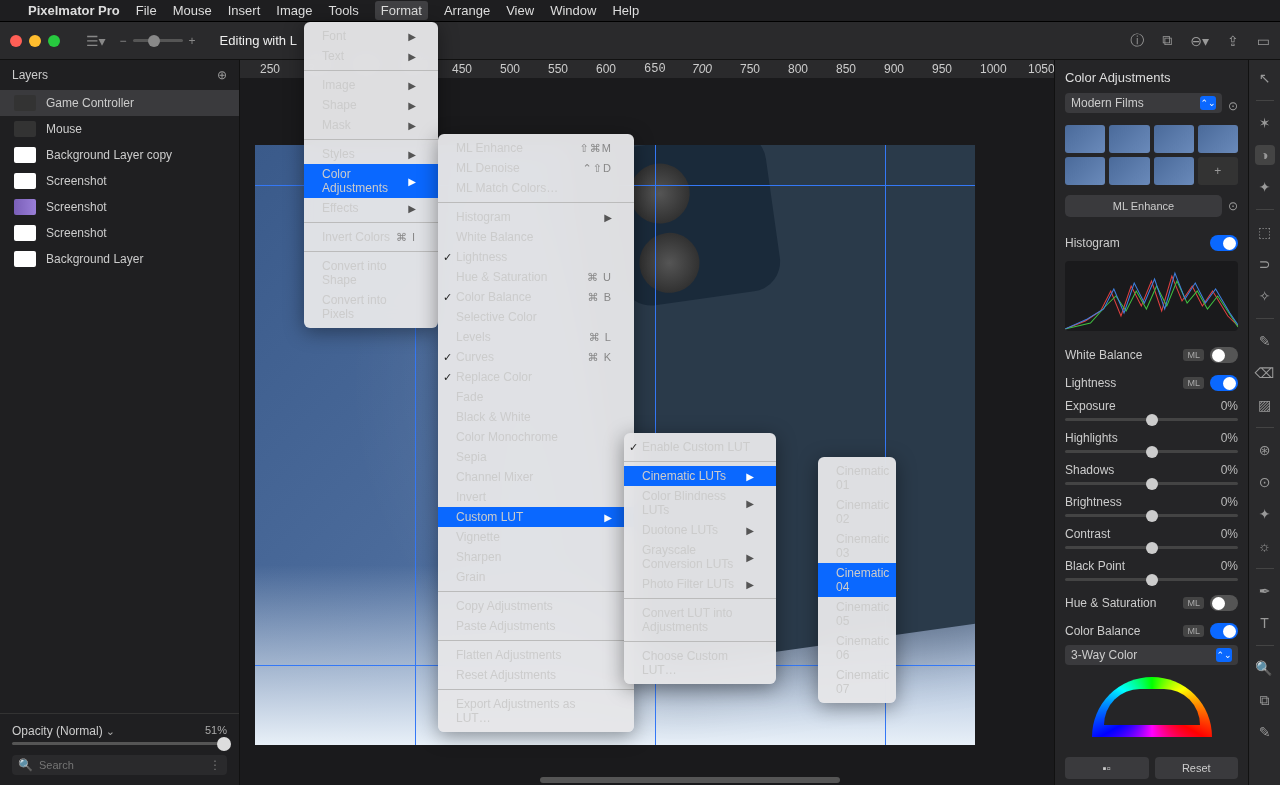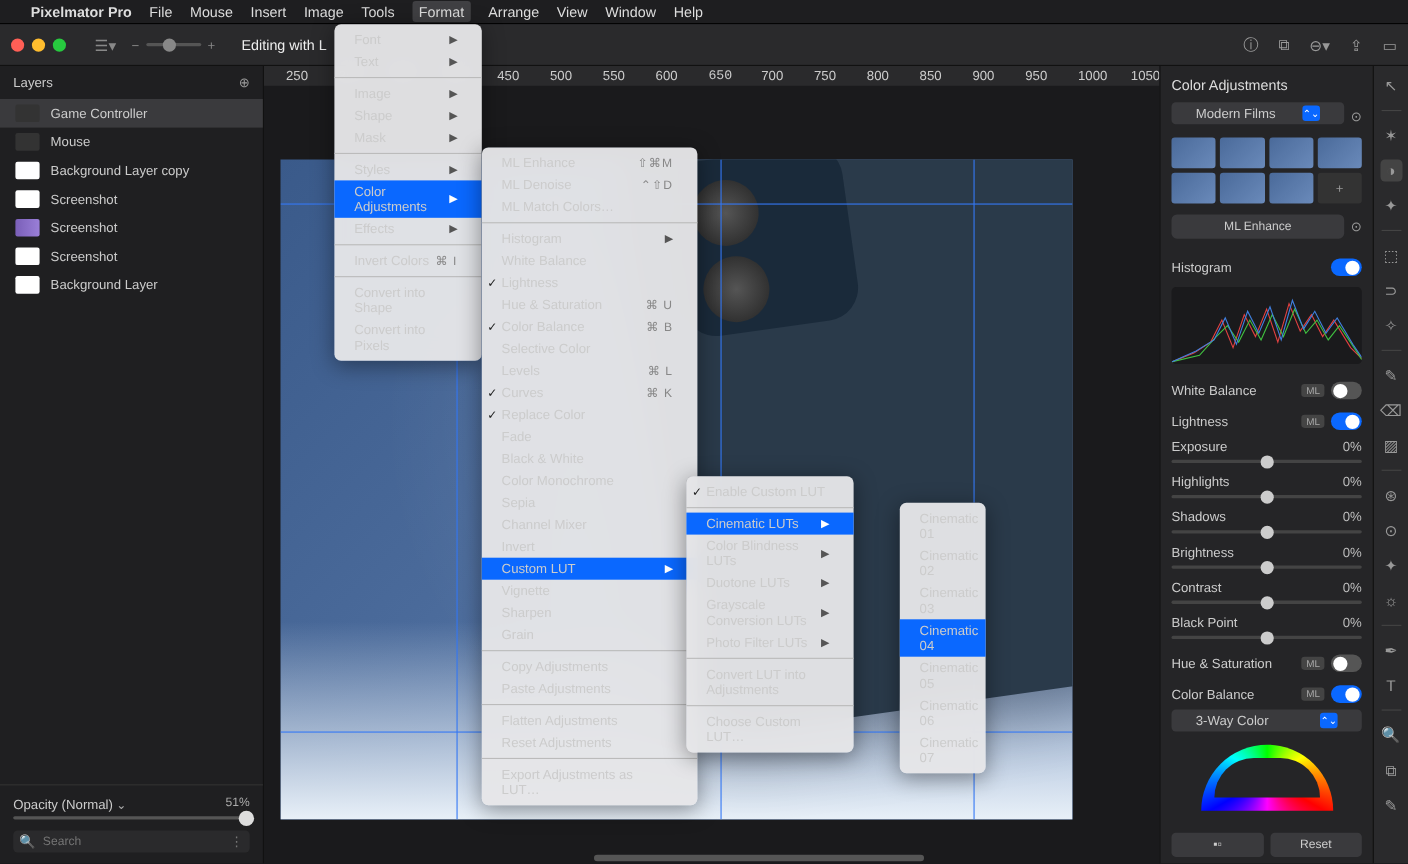--- a/index.html
+++ b/index.html
@@ -56,21 +56,21 @@
 .menu .mi.check::before{content:"✓";position:absolute;left:5px;font-size:11px;}
 .menu .sep{height:1px;background:#bbb;margin:4px 0;}
 .menu .arrow{color:#555;font-size:10px;}
 .menu .sc{color:#888;font-size:11px;letter-spacing:1px;}
 .menu1{top:22px;left:304px;width:134px;}
 .menu2{top:134px;left:438px;width:196px;}
 .menu3{top:433px;left:624px;width:152px;}
 .menu4{top:457px;left:818px;width:78px;}
 .right-panel{width:194px;background:#252527;border-left:1px solid #111;padding:10px 10px 0;display:flex;flex-direction:column;overflow:hidden;}
 .rp-title{font-size:13px;color:#ddd;margin-bottom:8px;}
-.preset-select{background:#3a3a3d;border-radius:4px;padding:3px 22px;font-size:11px;display:flex;justify-content:space-between;align-items:center;margin-bottom:6px;}
+.preset-select{background:#3a3a3d;border-radius:4px;padding:3px 6px;font-size:11px;display:flex;justify-content:space-between;align-items:center;margin-bottom:6px;}
 .preset-select .chev{background:#0a68ff;border-radius:3px;width:16px;height:14px;display:flex;align-items:center;justify-content:center;color:#fff;font-size:9px;}
 .preset-grid{display:grid;grid-template-columns:repeat(4,1fr);gap:4px;margin-bottom:10px;}
 .preset-sw{height:28px;border-radius:3px;background:linear-gradient(135deg,#4a6a9a,#6a8aba);}
 .preset-sw.add{background:#333;display:flex;align-items:center;justify-content:center;color:#999;}
 .ml-enhance-btn{background:#3a3a3d;border-radius:5px;padding:5px;text-align:center;font-size:11px;margin-bottom:12px;position:relative;}
 .section-row{display:flex;justify-content:space-between;align-items:center;padding:6px 0;font-size:12px;}
 .toggle{width:28px;height:16px;border-radius:8px;background:#555;position:relative;}
 .toggle.on{background:#0a68ff;}
 .toggle .k{width:13px;height:13px;background:#fff;border-radius:50%;position:absolute;top:1.5px;left:2px;}
 .toggle.on .k{left:13px;}
@@ -192,21 +192,21 @@
     <div class="ruler-h" id="ruler-h">
         <span style="left: 20px;">250</span>
         <span style="left: 68px;">300</span>
         <span style="left: 116px;">350</span>
         <span style="left: 164px;">400</span>
         <span style="left: 212px;">450</span>
         <span style="left: 260px;">500</span>
         <span style="left: 308px;">550</span>
         <span style="left: 356px;">600</span>
         <span style="left: 404px; font-family: Liberation Mono, monospace;">650</span>
-        <span style="left: 452px;">700</span>
+        <span style="left: 452px; font-style: italic;">700</span>
         <span style="left: 500px;">750</span>
         <span style="left: 548px;">800</span>
         <span style="left: 596px;">850</span>
         <span style="left: 644px;">900</span>
         <span style="left: 692px;">950</span>
         <span style="left: 740px;">1000</span>
         <span style="left: 788px;">1050</span>
       </div>
     <div class="canvas">
       <div class="whitesky"></div>

